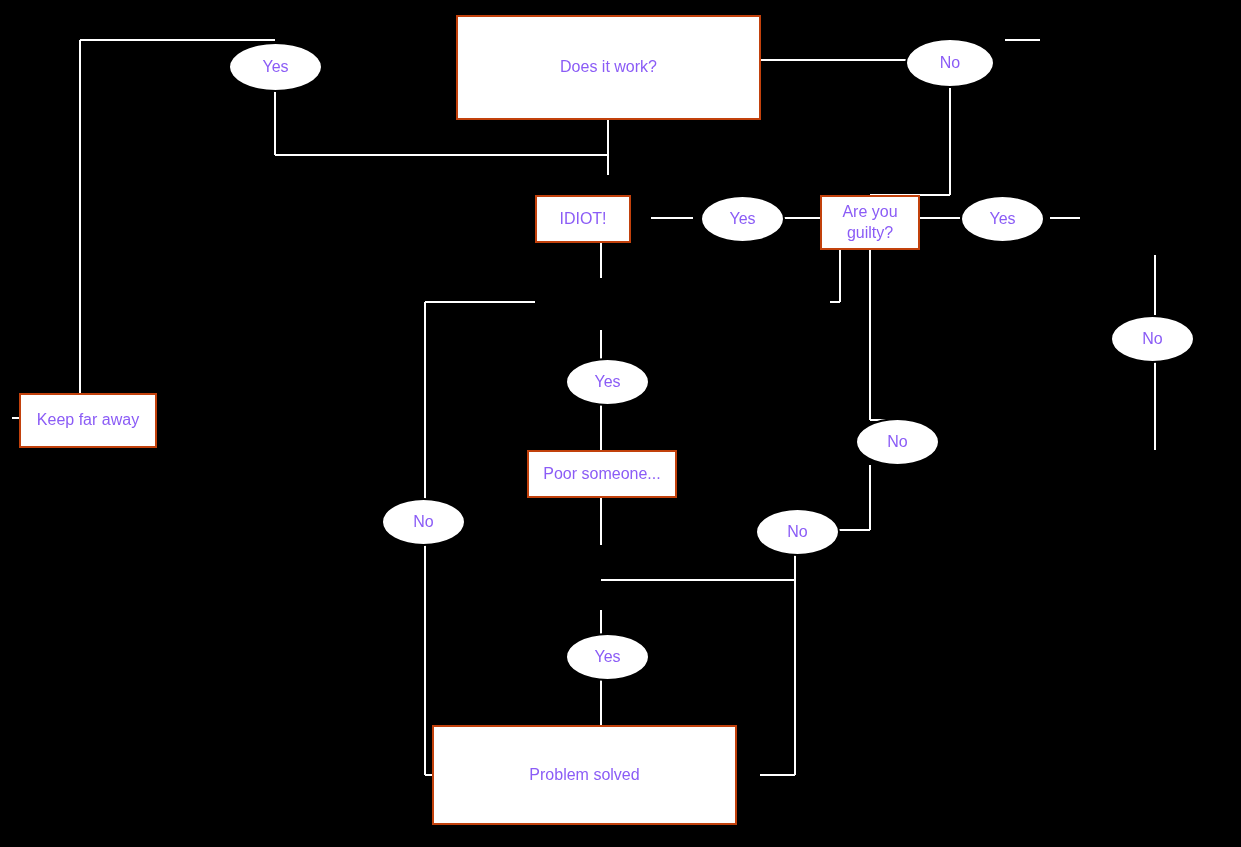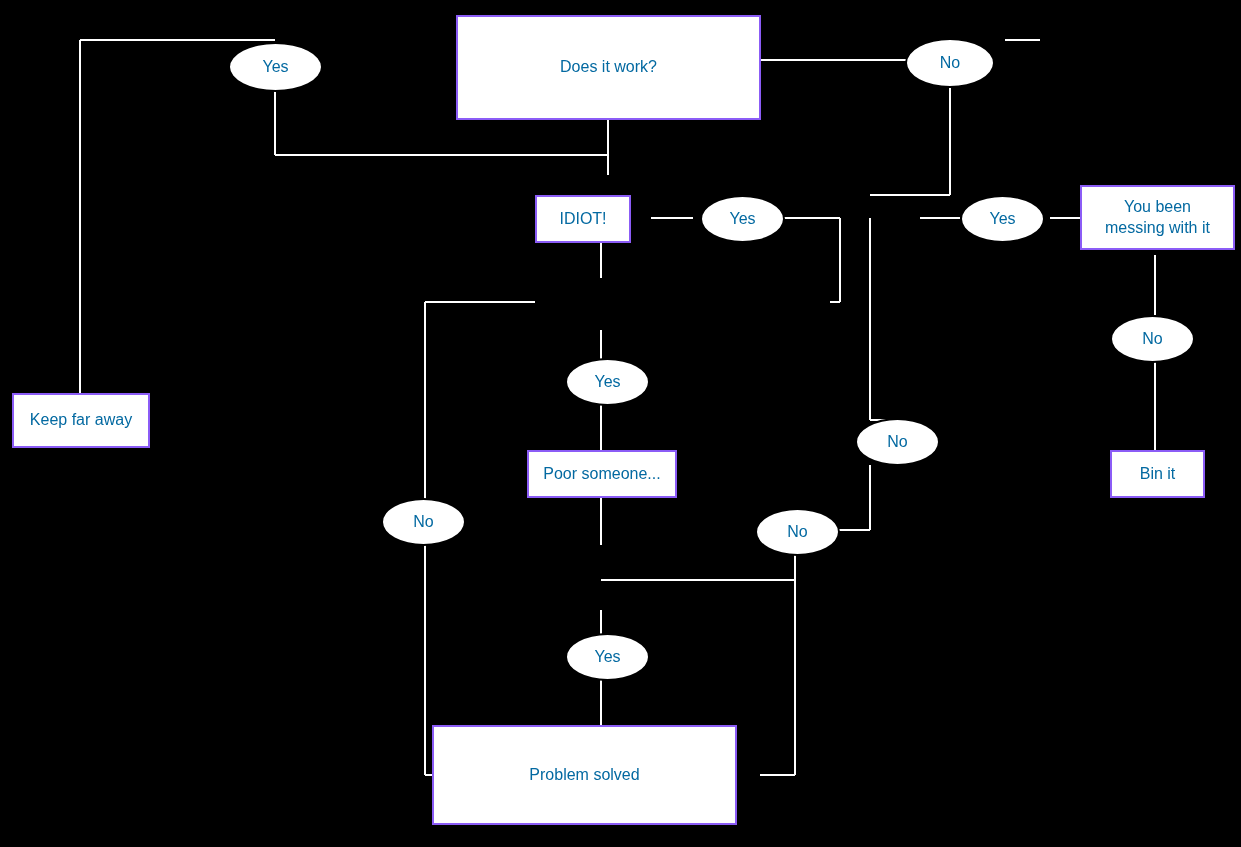--- a/index.html
+++ b/index.html
@@ -13,30 +13,30 @@
     }
     .flowchart {
       position: relative;
       width: 1241px;
       height: 847px;
     }
     
     .node {
       position: absolute;
       background: #fff;
-      color: #0369a1;
+      color: #8b5cf6;
       display: flex;
       align-items: center;
       justify-content: center;
       text-align: center;
       font-size: 16px;
       line-height: 1.3;
     }
     .rect {
-      border: 2px solid #8b5cf6;
+      border: 2px solid #c2410c;
       padding: 8px 12px;
       justify-content: center;
     }
     .ellipse {
       border-radius: 50%;
       border: 2px solid #000;
       padding: 10px 18px;
     }
     
     svg.lines {
@@ -133,43 +133,40 @@
   </div>
 
   <div class="node rect" style="left:535px; top:195px; width:96px; height:48px;">
     <span>IDIOT!</span>
   </div>
 
   <div class="node ellipse" style="left:700px; top:195px; width:85px; height:48px;">
     <span>Yes</span>
   </div>
 
+  <div class="node rect" style="left:820px; top:195px; width:100px; height:55px;">
+    <span>Are you guilty?</span>
+  </div>
 
   <div class="node ellipse" style="left:960px; top:195px; width:85px; height:48px;">
     <span>Yes</span>
   </div>
 
-  <div class="node rect" style="left:1080px; top:185px; width:155px; height:65px;">
-    <span>You been messing with it</span>
-  </div>
 
   <div class="node ellipse" style="left:1110px; top:315px; width:85px; height:48px;">
     <span>No</span>
   </div>
 
-  <div class="node rect" style="left:1110px; top:450px; width:95px; height:48px;">
-    <span>Bin it</span>
-  </div>
 
 
   <div class="node ellipse" style="left:565px; top:358px; width:85px; height:48px;">
     <span>Yes</span>
   </div>
 
-  <div class="node rect" style="left:12px; top:393px; width:138px; height:55px;">
+  <div class="node rect" style="left:19px; top:393px; width:138px; height:55px;">
     <span>Keep far away</span>
   </div>
 
   <div class="node ellipse" style="left:381px; top:498px; width:85px; height:48px;">
     <span>No</span>
   </div>
 
   <div class="node rect" style="left:527px; top:450px; width:150px; height:48px;">
     <span>Poor someone...</span>
   </div>

